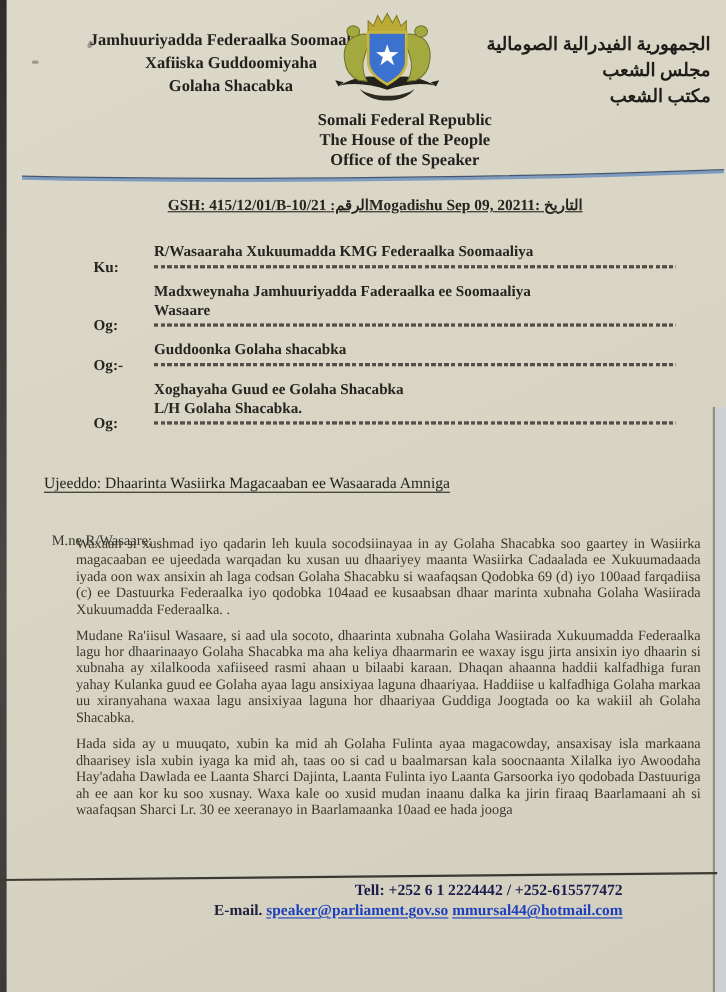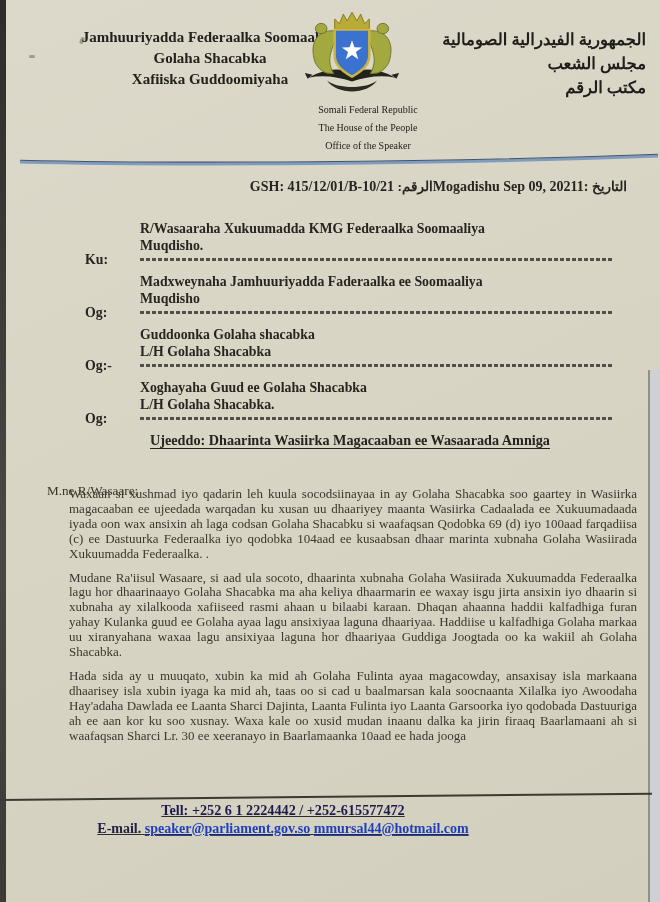--- a/index.html
+++ b/index.html
@@ -21,70 +21,70 @@
   .speck{position:absolute;width:4px;height:7px;background:#6b675c;border-radius:2px;opacity:.55;}
   .speck.s1{left:80px;top:37px;transform:rotate(25deg);}
   .speck.s2{left:29px;top:55px;width:6px;height:3px;}
 
   
   .lh-somali{position:absolute;left:35px;top:27px;width:270px;text-align:center;
     font-weight:bold;font-size:15px;line-height:21px;color:#22211d;margin-left:40px;}
   .lh-arabic{position:absolute;right:14px;top:28px;width:238px;text-align:right;
     font-weight:bold;font-size:16.5px;line-height:24px;color:#1f1e1b;direction:rtl;}
   .lh-english{position:absolute;left:238px;top:101px;width:260px;text-align:center;
-    font-weight:normal;font-size:10px;line-height:18px;color:#22211d;}
+    font-weight:bold;font-size:15px;line-height:18px;color:#22211d;}
   .emblem{position:absolute;left:299px;top:11px;width:106px;height:92px;}
 
   .header-rule{position:absolute;left:18px;top:153px;width:642px;height:16px;}
 
   
   .ref-row{position:absolute;left:55px;right:33px;top:178px;display:flex;
-    justify-content:flex-end;font-weight:bold;font-size:14px;color:#262520;}
+    justify-content:center;font-weight:bold;font-size:14px;color:#262520;text-decoration:underline;}
   .ref-item .ar{font-size:13.5px;}
 
   
   .recipients{position:absolute;left:85px;right:46px;top:220px;}
   .recipient{display:flex;align-items:flex-end;margin-bottom:5px;}
   .recipient .label{width:55px;flex:0 0 55px;font-weight:bold;font-size:13.8px;color:#26251f;}
   .recipient .lines{flex:1;font-weight:bold;font-size:13.8px;line-height:17px;color:#26251f;}
   .dash-sep{height:3px;margin:4px 0 7px 0;
     background-image:repeating-linear-gradient(90deg,#514f47 0px,#514f47 4px,rgba(0,0,0,0) 4px,rgba(0,0,0,0) 6px);}
 
   
-  .subject{position:absolute;left:40px;width:620px;top:432px;text-align:center;
-    font-weight:bold;font-size:14.2px;color:#24231e;}
+  .subject{position:absolute;left:40px;width:620px;top:432px;
+    font-weight:normal;font-size:14.2px;color:#24231e;}
   .subject span{text-decoration:underline;text-underline-offset:3px;}
   .salutation{position:absolute;left:47px;top:483px;font-size:13.2px;color:#36342c;}
 
   
   .bodytext{position:absolute;left:47px;top:487px;width:568px;
     font-size:13px;line-height:14.9px;text-align:justify;color:#3a372e;margin-left:22px;}
   .bodytext p{margin:0 0 9px 0;}
 
   
   .footer-rule{position:absolute;left:0;top:799px;width:652px;height:2px;background:#3b3a32;
     transform:rotate(-0.55deg);transform-origin:left center;}
-  .footer{position:absolute;left:0;top:802px;width:566px;text-align:center;text-decoration:underline;}
+  .footer{position:absolute;left:0;top:802px;width:566px;text-align:right;}
   .footer .tel{font-weight:bold;font-size:14.2px;color:#1b1b4e;}
   .footer .email-line{margin-top:2px;font-weight:bold;font-size:14px;color:#20203f;}
   .footer .email-link{color:#1d3fbd;text-decoration:underline;text-underline-offset:2px;margin-top:36px;}
 </style>
 </head>
 <body>
 
 <div class="photo">
   <div class="edge-left"></div>
   <div class="edge-right"></div>
   <div class="speck s1"></div>
   <div class="speck s2"></div>
 
   <div class="lh-somali">
     <div>Jamhuuriyadda Federaalka Soomaaliya</div>
+    <div>Xafiiska Guddoomiyaha</div>
     <div>Golaha Shacabka</div>
-    <div>Xafiiska Guddoomiyaha</div>
   </div>
 
   <div class="emblem">
     <svg viewBox="0 0 110 95" width="106" height="92">
 
       <path d="M10,69 C27,60 41,58 55,64 C69,58 83,60 100,69 C85,66 70,68 55,73 C40,68 25,66 10,69 Z" fill="#23231b"></path>
       <path d="M29,72 C40,81 70,81 81,72 C71,87 39,87 29,72 Z" fill="#2a2a20"></path>
       <path d="M6,64 L14,66 L9,70 Z" fill="#23231b"></path>
       <path d="M104,64 L96,66 L101,70 Z" fill="#23231b"></path>
 
@@ -97,21 +97,21 @@
 
       <path d="M37,19 L73,19 L73,46 C73,56 65,62 55,68 C45,62 37,56 37,46 Z" fill="#3b72cf" stroke="#c9b53e" stroke-width="2.6"></path>
 
       <polygon points="55,30 57.5,37.5 65.5,37.6 59.1,42.3 61.5,49.9 55,45.3 48.5,49.9 50.9,42.3 44.5,37.6 52.5,37.5" fill="#ffffff"></polygon>
     </svg>
   </div>
 
   <div class="lh-arabic" dir="rtl">
     <div>الجمهورية الفيدرالية الصومالية</div>
     <div>مجلس الشعب</div>
-    <div>مكتب الرقم</div>
+    <div>مكتب الشعب</div>
   </div>
 
   <div class="lh-english">
     <div>Somali Federal Republic</div>
     <div>The House of the People</div>
     <div>Office of the Speaker</div>
   </div>
 
   <div class="header-rule">
     <svg width="642" height="16" viewBox="0 0 642 16">
@@ -130,39 +130,37 @@
       <span class="ar" dir="rtl">التاريخ</span>
     </div>
   </div>
 
   <div class="recipients">
 
     <div class="recipient">
       <div class="label">Ku:</div>
       <div class="lines">
         <div>R/Wasaaraha Xukuumadda KMG Federaalka Soomaaliya</div>
-        <div>Muqdisho.</div>
         <div class="dash-sep"></div>
       </div>
     </div>
 
     <div class="recipient">
       <div class="label">Og:</div>
       <div class="lines">
         <div>Madxweynaha Jamhuuriyadda Faderaalka ee Soomaaliya</div>
-        <div>Muqdisho</div>
+        <div>Wasaare</div>
         <div class="dash-sep"></div>
       </div>
     </div>
 
     <div class="recipient">
       <div class="label">Og:-</div>
       <div class="lines">
         <div>Guddoonka Golaha shacabka</div>
-        <div>L/H   Golaha Shacabka</div>
         <div class="dash-sep"></div>
       </div>
     </div>
 
     <div class="recipient">
       <div class="label">Og:</div>
       <div class="lines">
         <div>Xoghayaha Guud ee Golaha Shacabka</div>
         <div>L/H Golaha Shacabka.</div>
         <div class="dash-sep"></div>

